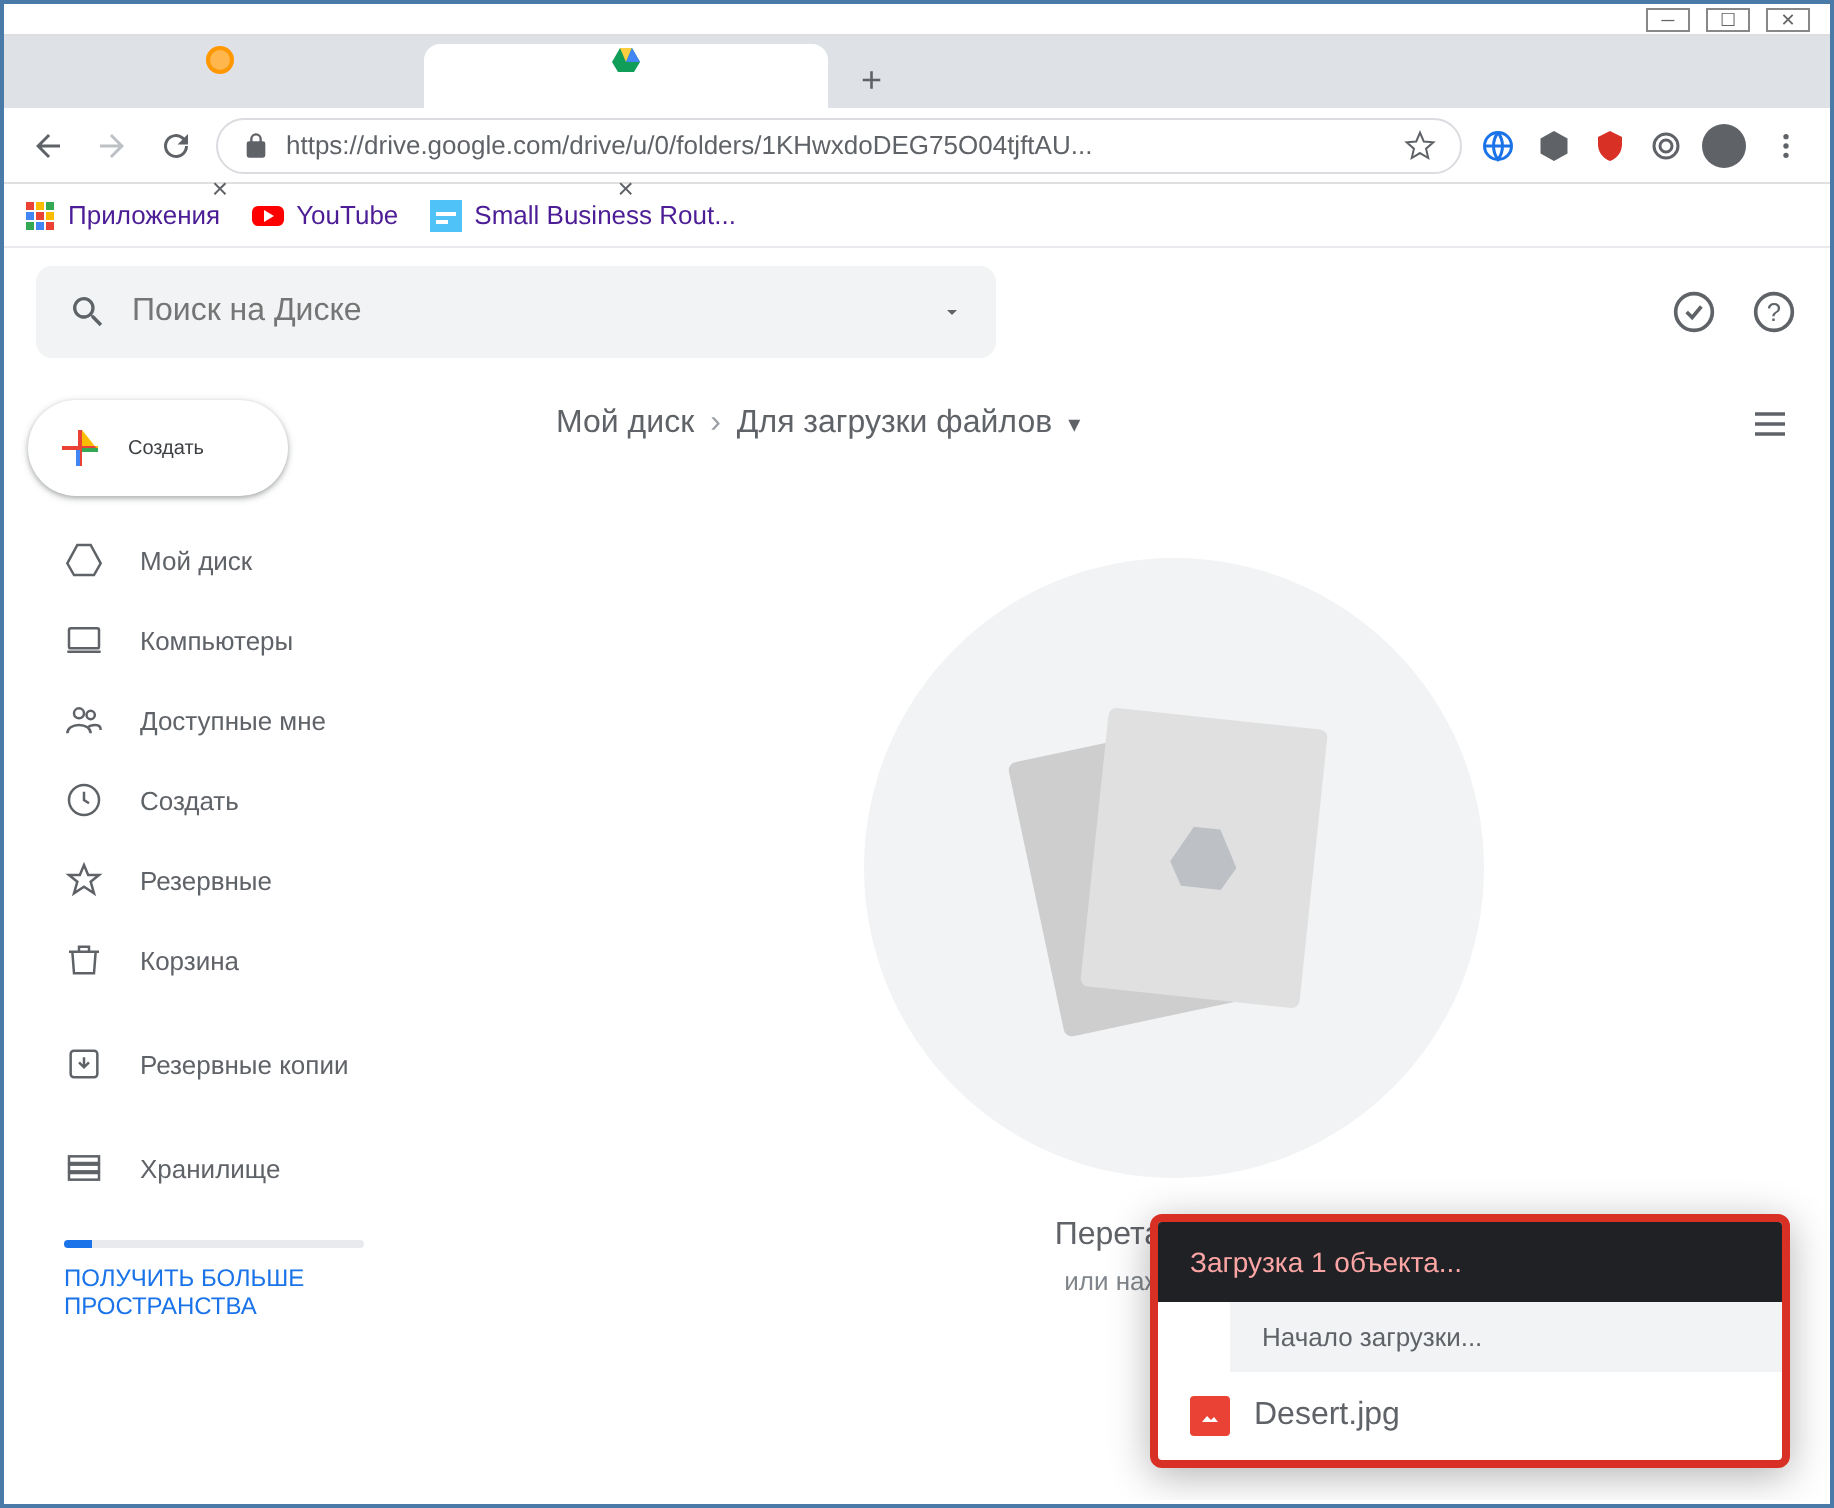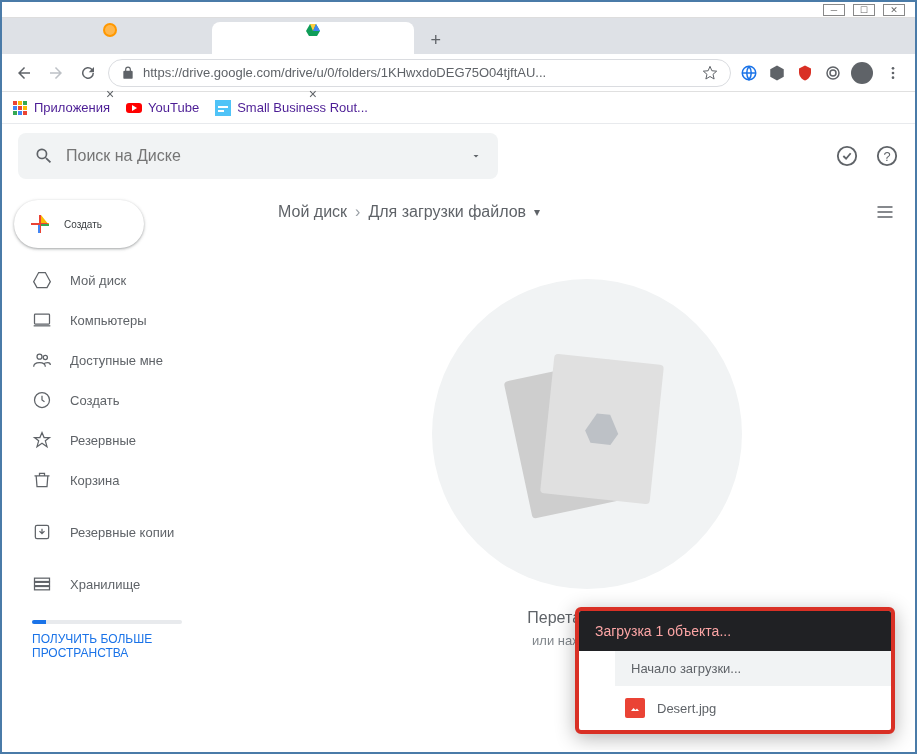--- a/index.html
+++ b/index.html
@@ -65,21 +65,21 @@
 .file-card { position: absolute; width: 110px; height: 140px; background: #dadce0; border-radius: 4px; }
 .file-card.back { transform: rotate(-12deg); left: 0; top: 20px; background: #cecece; }
 .file-card.front { transform: rotate(6deg); left: 30px; top: 10px; background: #e0e0e0; display: flex; align-items: center; justify-content: center; }
 .empty-title { font-size: 16px; color: #5f6368; margin-bottom: 6px; }
 .empty-sub { font-size: 13px; color: #80868b; }
 
 
 .upload-panel { position: absolute; bottom: 16px; right: 20px; width: 320px; background: #fff; border-radius: 6px; box-shadow: 0 4px 20px rgba(0,0,0,0.3); border: 4px solid #d93025; overflow: hidden; }
 .upload-header { background: #202124; color: #fca5a5; padding: 12px 16px; font-size: 14px; display: flex; align-items: center; }
 .upload-status { background: #f1f3f4; padding: 10px 16px; font-size: 13px; color: #5f6368; margin-left: 36px; }
-.upload-item { padding: 12px 16px; display: flex; align-items: center; gap: 12px; font-size: 13px; color: #5f6368; margin-left: 30px; }
+.upload-item { padding: 12px 16px; display: flex; align-items: center; gap: 12px; font-size: 16px; color: #5f6368; }
 .file-type-icon { width: 20px; height: 20px; background: #ea4335; border-radius: 2px; display: flex; align-items: center; justify-content: center; }
 
 svg { display: block; }
 </style>
 </head>
 <body>
 
 <div class="browser-window">
   <div class="window-controls">
     <div class="win-btn">─</div>

